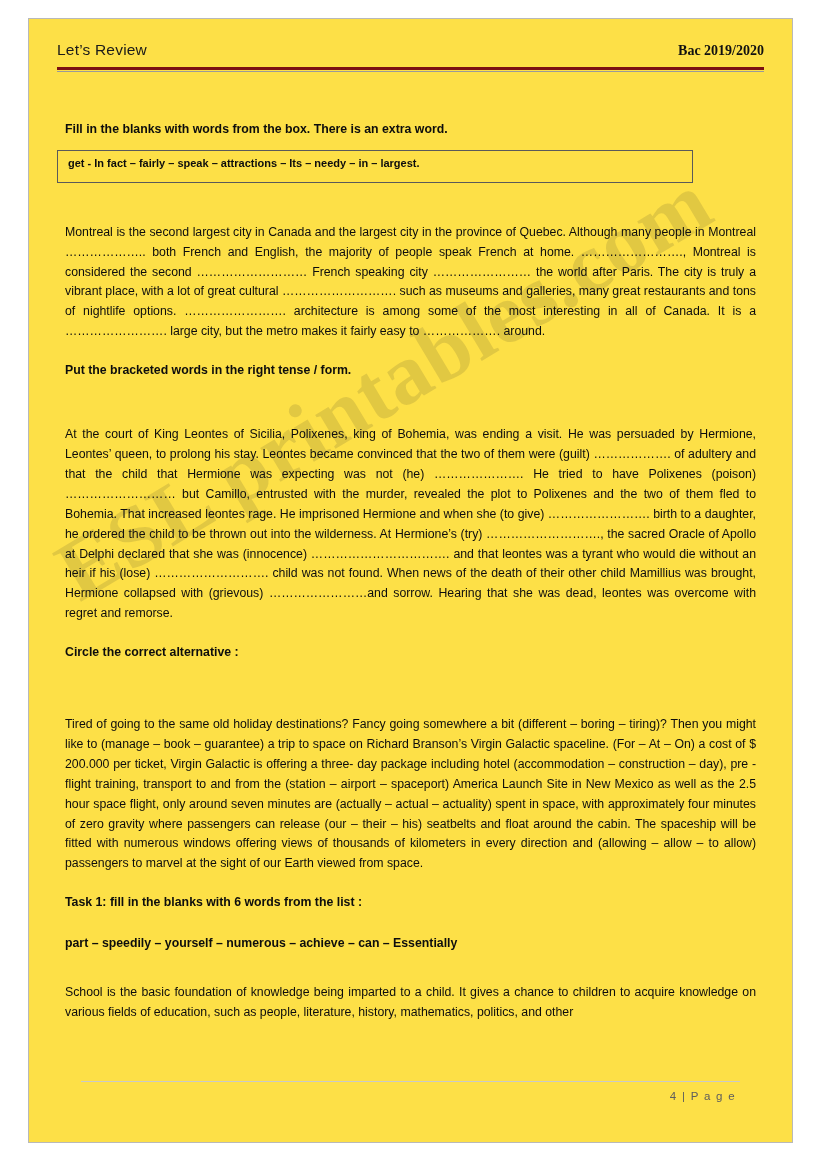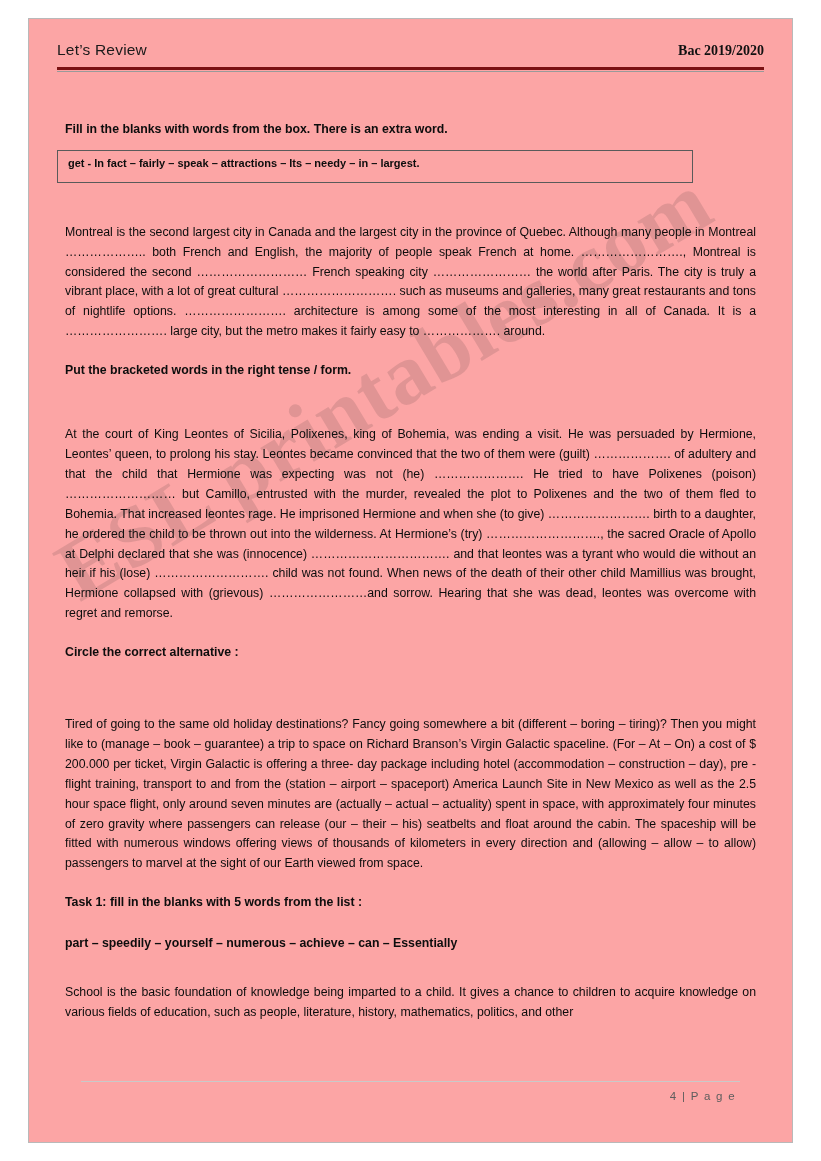--- a/index.html
+++ b/index.html
@@ -16,21 +16,21 @@
     overflow: hidden;
   }
   .page {
     position: absolute;
     left: 28px;
     top: 18px;
     width: 765px;
     height: 1125px;
     border: 1px solid #b9b9b9;
     box-sizing: border-box;
-    background: #fca5a5;
+    background: #fde047;
   }
   .inner {
     position: absolute;
     left: 26px;
     top: 22px;
     right: 26px;
     bottom: 18px;
   }
   
   .header {
@@ -166,21 +166,21 @@
       <div class="gap-sm"></div>
 
       <p class="instruction">Circle the correct alternative :</p>
 
       <div class="gap-xl"></div>
 
       <p class="para"><span>Tired of going to the same old holiday destinations? Fancy going somewhere a bit </span><b>(different – boring – tiring)</b><span>? Then you might like to </span><b>(manage – book – guarantee)</b><span> a trip to space on Richard Branson’s Virgin Galactic spaceline. </span><b>(For – At – On)</b><span> a cost of $ 200.000 per ticket, Virgin Galactic is offering a three- day package including hotel </span><b>(accommodation – construction – day)</b><span>, pre  - flight training, transport to and from the </span><b>(station – airport – spaceport)</b><span> America Launch Site in New Mexico as well as the 2.5 hour space flight, only around seven minutes are </span><b>(actually – actual – actuality)</b><span> spent in space, with approximately four minutes of zero gravity where passengers can release </span><b>(our – their – his)</b><span> seatbelts and float around the cabin. The spaceship will be fitted with numerous windows offering views of thousands of kilometers in every direction and </span><b>(allowing – allow – to allow)</b><span> passengers to marvel at the sight of our Earth viewed from space.</span></p>
 
       <div class="gap-sm"></div>
 
-      <p class="instruction">Task 1: fill in the blanks with 5 words from the list :</p>
+      <p class="instruction">Task 1: fill in the blanks with 6 words from the list :</p>
 
       <div class="gap-sm"></div>
 
       <p class="instruction">part – speedily  – yourself – numerous  – achieve – can – Essentially</p>
 
       <div class="gap-sm"></div>
 
       <p class="para">School is the basic foundation of knowledge being imparted to a child. It gives a chance to children to acquire knowledge on various fields of education, such as people, literature, history, mathematics, politics, and other</p>
 
     </div>

